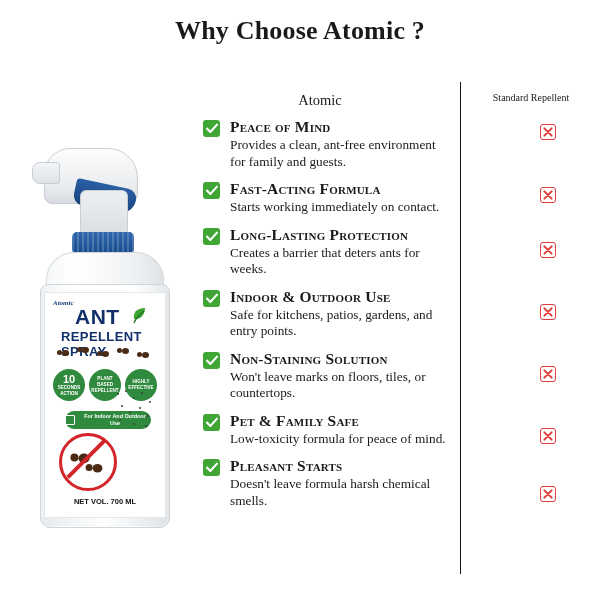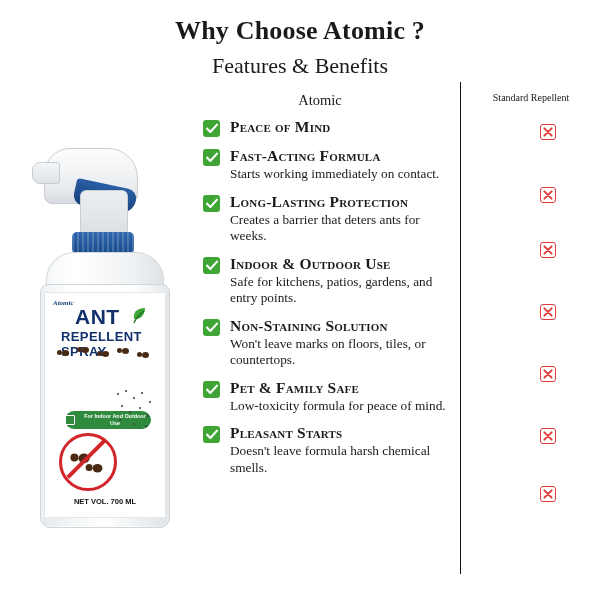--- a/index.html
+++ b/index.html
@@ -391,36 +391,36 @@
     background: linear-gradient(90deg,#e6eaec,#ffffff,#dfe4e7);
     border-radius: 0 0 9px 9px;
   }
 </style>
 </head>
 <body>
 
 <div class="page">
 
   <div class="title">Why Choose Atomic ?</div>
-  <div class="subtitle">Features &amp; Benefits</div>
 
   <div class="col-head-atomic">Atomic</div>
   <div class="col-head-standard">Standard Repellent</div>
   <div class="divider"></div>
 
   <div class="features">
 
     <div class="feature">
       <span class="check-box">
         <svg width="12" height="11" viewBox="0 0 12 11">
             <path d="M1 5.5 L4.3 9 L11 1.6" stroke="#ffffff" stroke-width="2.1" fill="none" stroke-linecap="round" stroke-linejoin="round"></path>
           </svg>
       </span>
       <span class="feature-text">
         <span class="feature-title">Peace of Mind</span>
+        <div class="feature-desc">Provides a clean, ant-free environment for family and guests.</div>
       </span>
     </div>
 
     <div class="feature">
       <span class="check-box">
         <svg width="12" height="11" viewBox="0 0 12 11">
             <path d="M1 5.5 L4.3 9 L11 1.6" stroke="#ffffff" stroke-width="2.1" fill="none" stroke-linecap="round" stroke-linejoin="round"></path>
           </svg>
       </span>
       <span class="feature-text">
@@ -552,20 +552,36 @@
       </span>
 
       <div class="label-ants-row">
         <span class="ant" style="left:2px; top:4px;"></span>
         <span class="ant" style="left:22px; top:1px;"></span>
         <span class="ant" style="left:42px; top:5px;"></span>
         <span class="ant" style="left:62px; top:2px;"></span>
         <span class="ant" style="left:82px; top:6px;"></span>
       </div>
 
+      <div class="badges">
+        <div class="badge">
+          <span class="big">10</span>
+          <span>SECONDS</span>
+          <span>ACTION</span>
+        </div>
+        <div class="badge">
+          <span>PLANT</span>
+          <span>BASED</span>
+          <span>REPELLENT</span>
+        </div>
+        <div class="badge">
+          <span>HIGHLY</span>
+          <span>EFFECTIVE</span>
+        </div>
+      </div>
 
       <div class="usebar">
         <span class="home"></span>
         <span>For Indoor And Outdoor Use</span>
       </div>
 
       <div class="no-ant">
         <span class="ant" style="left:12px; top:18px; transform:scale(1.6);"></span>
         <span class="ant" style="left:26px; top:28px; transform:scale(1.4);"></span>
         <span class="bar"></span>

